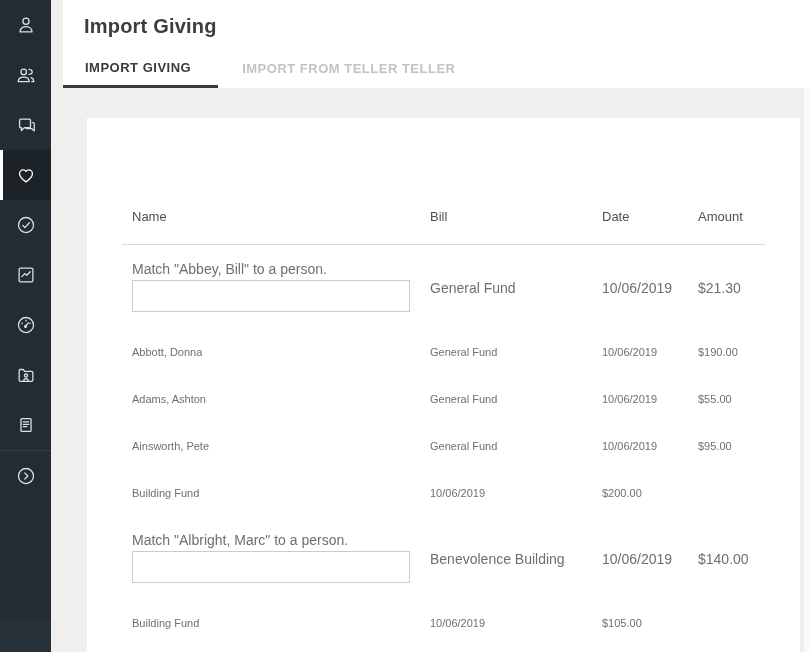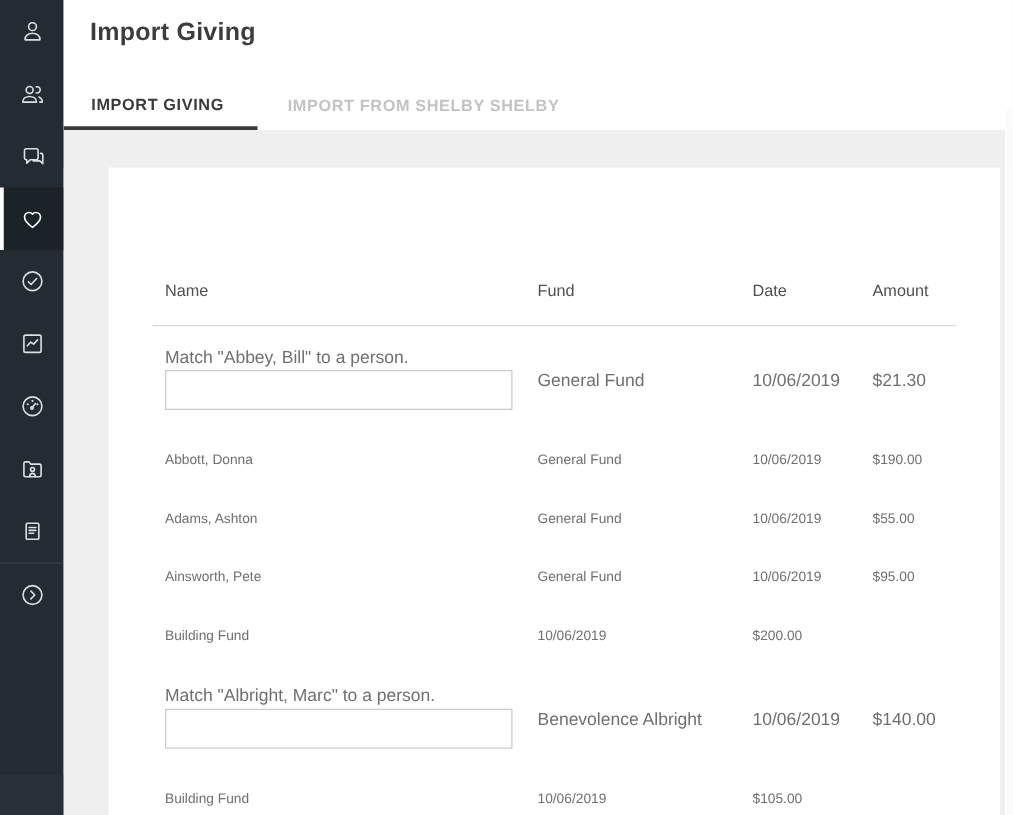--- a/index.html
+++ b/index.html
@@ -16,21 +16,21 @@
     stroke-width:1.4; stroke-linecap:round; stroke-linejoin:round; }
   .nav-item.active { background:#1b2329; }
   .nav-item.active::before { content:""; position:absolute; left:0; top:0; bottom:0;
     width:3px; background:#ffffff; }
   .nav-item.divider-above { border-top:1px solid #333e47; height:51px; }
   .sidebar-bottom { position:absolute; left:0; right:0; bottom:0; height:32px;
     background:#273139; }
 
   
   .main { flex:1 1 auto; height:652px; position:relative; background:#efefef; }
-  .topbar { background:#ffffff; height:104px; position:relative; }
+  .topbar { background:#ffffff; height:88px; position:relative;margin-left:12px; }
   .page-title { font-size:20px; font-weight:600; color:#3d3d3d;
     padding:15px 0 0 21px; letter-spacing:0.2px; }
   .tabs { position:absolute; left:0; bottom:0; display:flex; align-items:flex-end; }
   .tab { font-size:13px; font-weight:600; letter-spacing:0.5px; color:#c3c3c3;
     padding:0 0 12px 0; margin-left:24px; cursor:pointer; white-space:nowrap; }
   .tab.active { color:#3a3a3a; border-bottom:3px solid #3a3a3a;
     padding:0 27px 10px 22px; margin-left:0; }
 
   .content { height:596px; background:#efefef; position:relative; overflow:hidden;border-radius:31px; }
   .card { background:#ffffff; width:713px; margin:30px 0 0 36px;
@@ -122,30 +122,30 @@
     </svg>
   </div>
   <div class="sidebar-bottom"></div>
 </aside>
 
 <div class="main">
   <div class="topbar">
     <h1 class="page-title">Import Giving</h1>
     <div class="tabs">
         <div class="tab active">IMPORT GIVING</div>
-        <div class="tab">IMPORT FROM SHELBY SHELBY</div>
+        <div class="tab">IMPORT FROM TELLER TELLER</div>
       </div>
   </div>
 
   <div class="content">
     <div class="card">
       <div class="giving-table">
         <div class="table-head">
             <div class="th">Name</div>
-            <div class="th">Fund</div>
+            <div class="th">Bill</div>
             <div class="th">Date</div>
             <div class="th">Amount</div>
           </div>
         <div>
             <div class="tr match">
               <div class="td name-cell">
                 <div class="match-label">Match "Abbey, Bill" to a person.</div>
                 <input type="text" style="">
               </div>
               <div class="td fund-cell">General Fund</div>
@@ -173,21 +173,21 @@
             <div class="tr person">
               <div class="td fund-cell">Building Fund</div>
               <div class="td date-cell">10/06/2019</div>
               <div class="td amount-cell">$200.00</div>
             </div>
             <div class="tr match">
               <div class="td name-cell">
                 <div class="match-label">Match "Albright, Marc" to a person.</div>
                 <input type="text" style="">
               </div>
-              <div class="td fund-cell">Benevolence Albright</div>
+              <div class="td fund-cell">Benevolence Building</div>
               <div class="td date-cell">10/06/2019</div>
               <div class="td amount-cell">$140.00</div>
             </div>
             <div class="tr person">
               <div class="td fund-cell">Building Fund</div>
               <div class="td date-cell">10/06/2019</div>
               <div class="td amount-cell">$105.00</div>
             </div>
           </div>
       </div>

